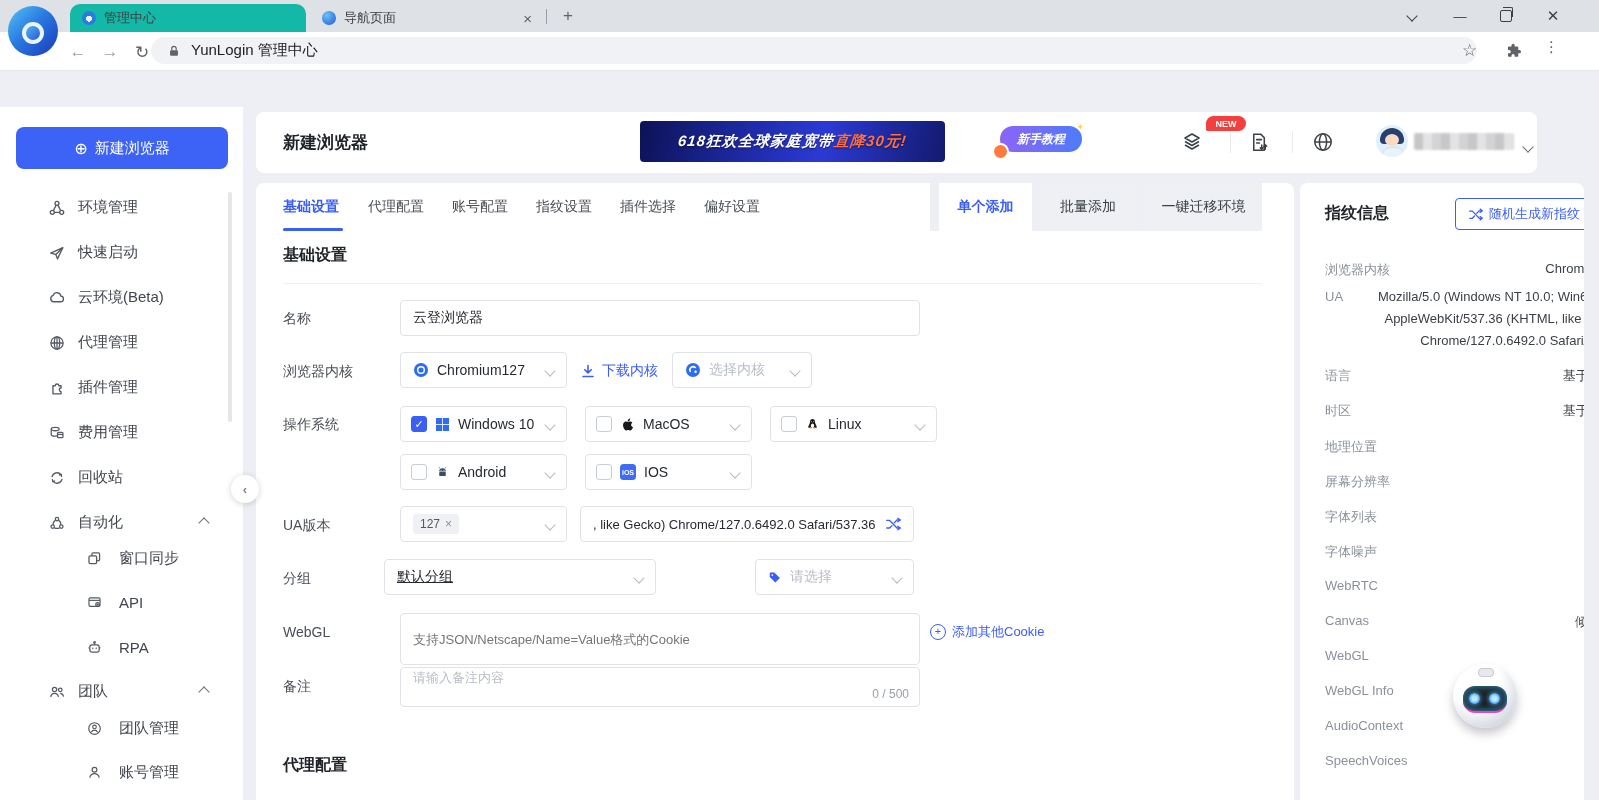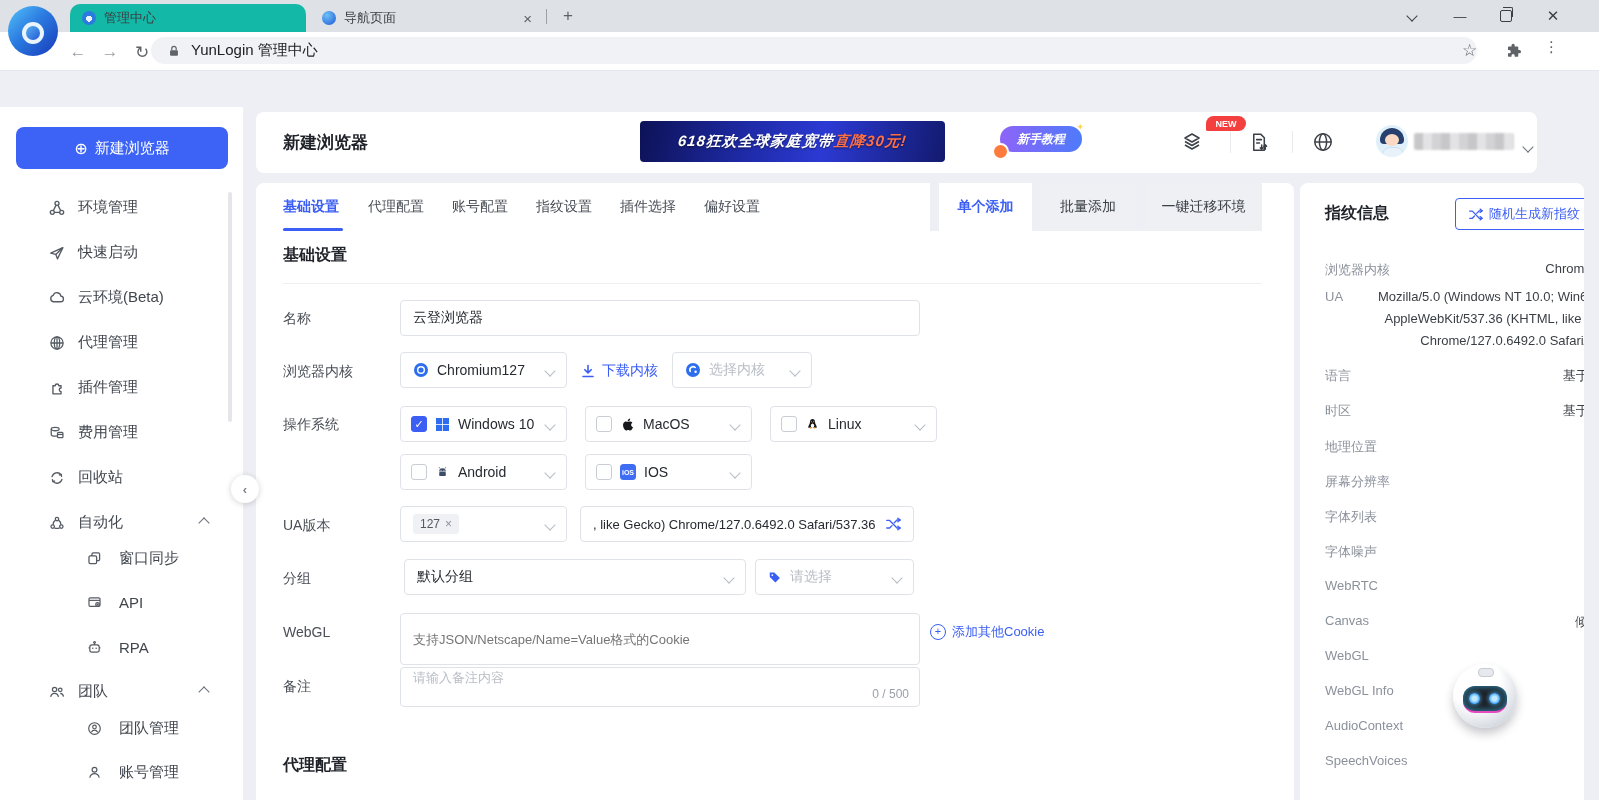--- a/index.html
+++ b/index.html
@@ -461,21 +461,21 @@
     <svg width="16" height="16" viewBox="0 0 18 18" fill="none" stroke="#3b5ef5" stroke-width="1.5" stroke-linecap="round" stroke-linejoin="round" style="flex:none;margin-left:6px;">
       <path d="M2 5h3.2l8.3 8.5H17"></path>
         <path d="M14.5 11.5 17 13.5l-2.5 2"></path>
       <path d="M2 13.5h3.2l2.6-2.7"></path>
         <path d="M10.4 7.6 13.5 4.5H17"></path>
         <path d="M14.5 2.5 17 4.5l-2.5 2"></path>
       </svg>
   </div>
 
   <div class="abs flabel" style="left:27px;top:387px;">分组</div>
-  <div class="abs inp sel" style="left:148px;top:376px;width:342px;height:36px;">
+  <div class="abs inp sel" style="left:128px;top:376px;width:272px;height:36px;text-decoration:underline;">
     <span>默认分组</span>
       <span class="chev"></span>
   </div>
   <div class="abs inp sel" style="left:499px;top:376px;width:159px;height:36px;gap:8px;">
     <svg width="14" height="14" viewBox="0 0 20 20">
         <path d="M2.5 3.5h6.5l8 8-6.5 6.5-8-8z" fill="#3b5ef5"></path>
         <circle cx="6.2" cy="7.2" r="1.3" fill="#fff"></circle>
       </svg>
     <span class="ph" style="font-size:14px;">请选择</span>
       <span class="chev"></span>

